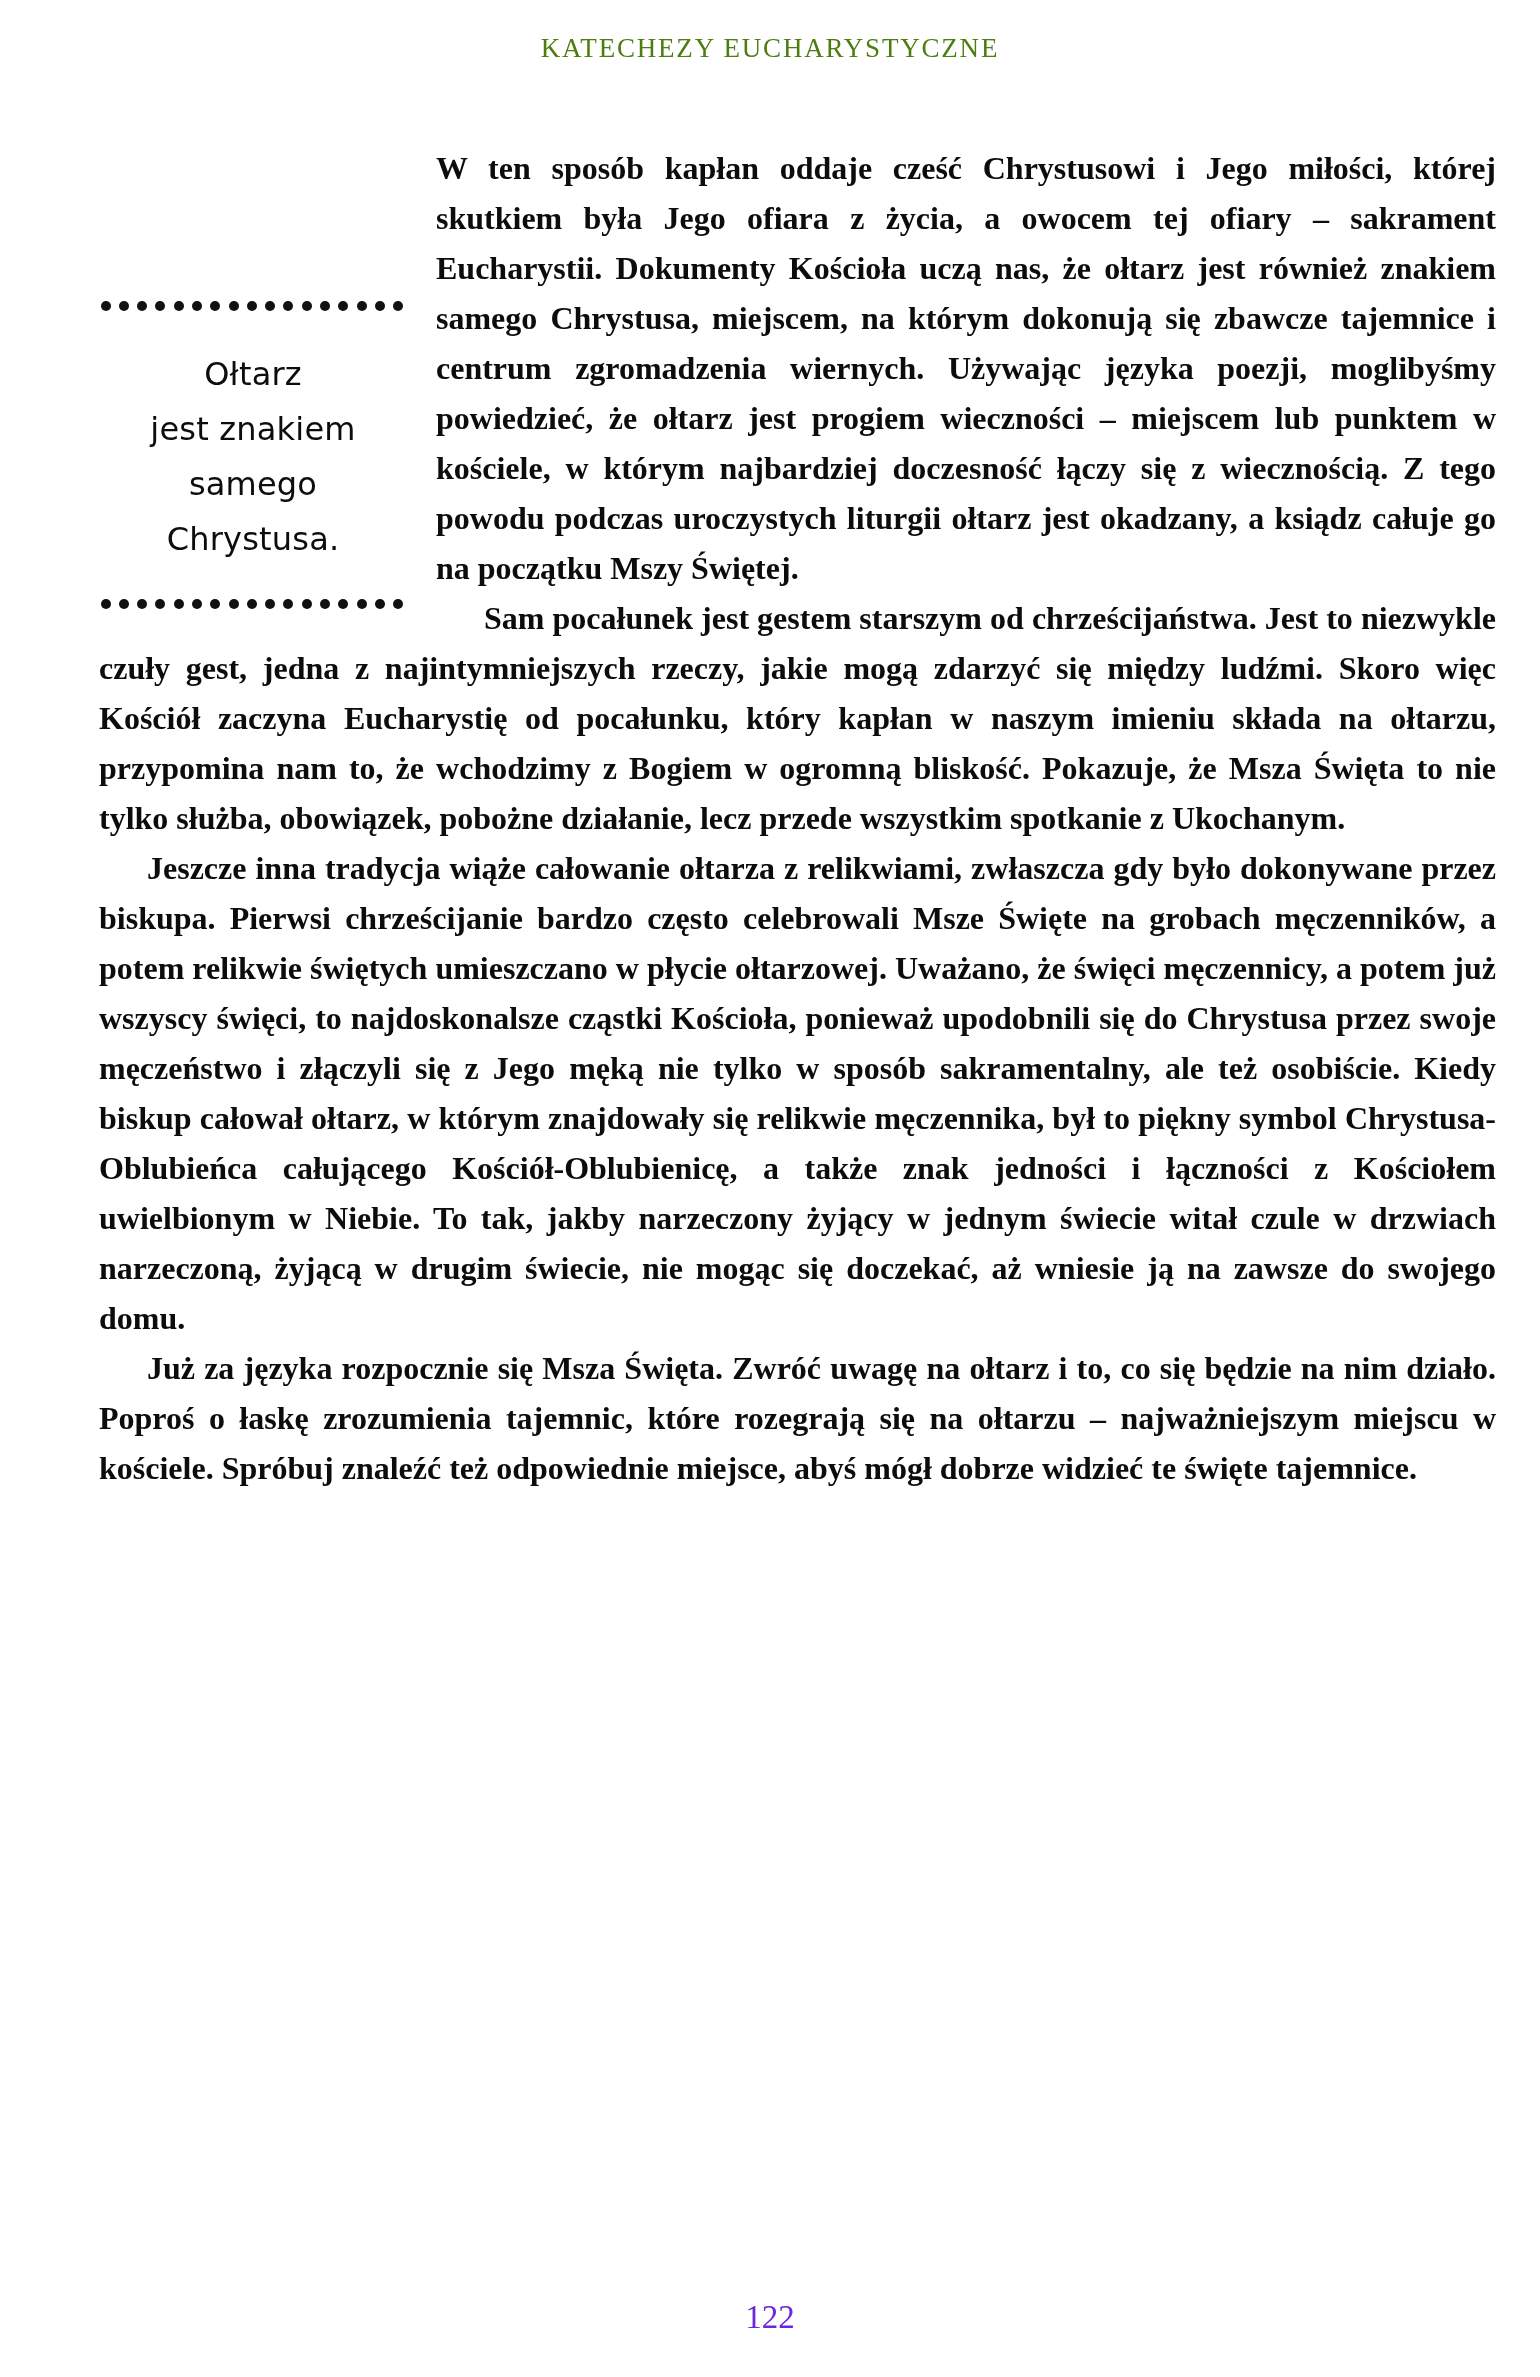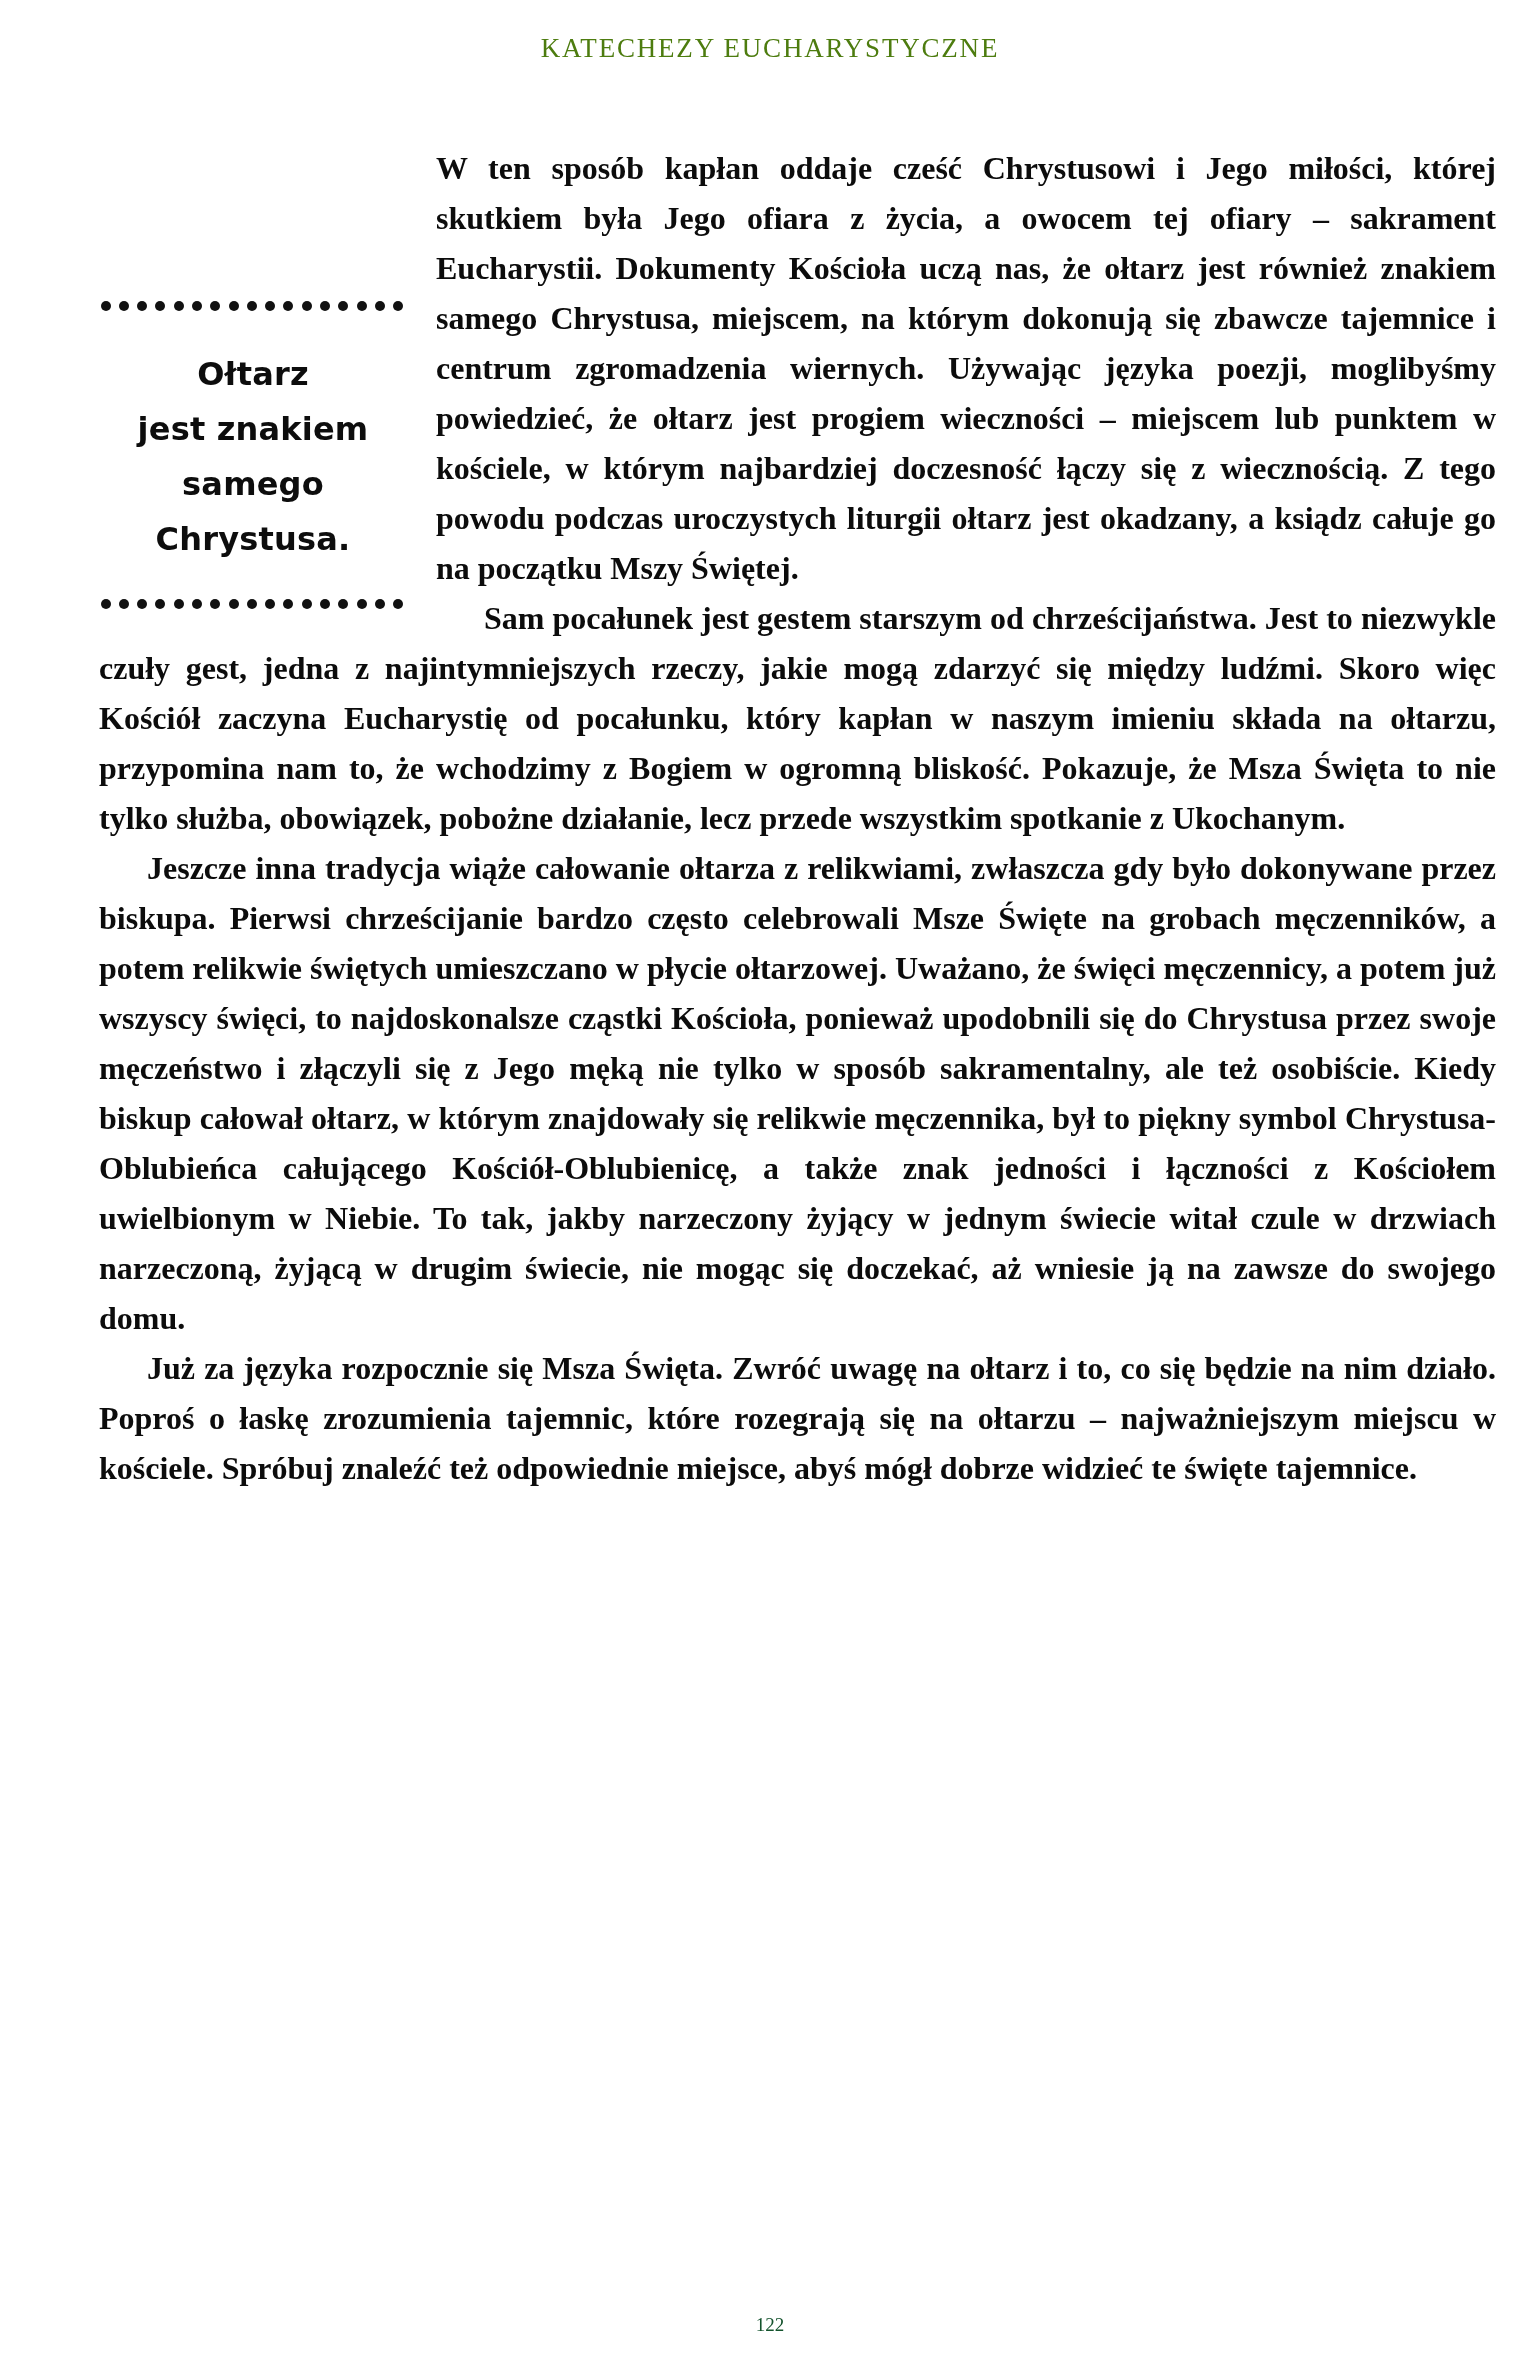--- a/index.html
+++ b/index.html
@@ -98,33 +98,33 @@
 
   .pullquote .rule-top { margin-bottom: 35px; }
   .pullquote .rule-bottom { margin-top: 32px; }
 
   .pullquote .pq-line {
     display: block;
     font-size: 32px;
     line-height: 55px;
     letter-spacing: 0.2px;
     color: #0d0d0d;
-    font-weight: 700;
+    font-weight: 400;
   }
 
   
   .folio {
     position: absolute;
     bottom: 43px;
     left: 0;
     right: 0;
     text-align: center;
-    font-size: 19px;
+    font-size: 33px;
     line-height: 1;
-    color: #14532d;
+    color: #6d28d9;
   }
 </style>
 </head>
 <body>
 
 <div class="page">
 
   <div class="running-head">KATECHEZY EUCHARYSTYCZNE</div>
 
   <div class="text-column">

